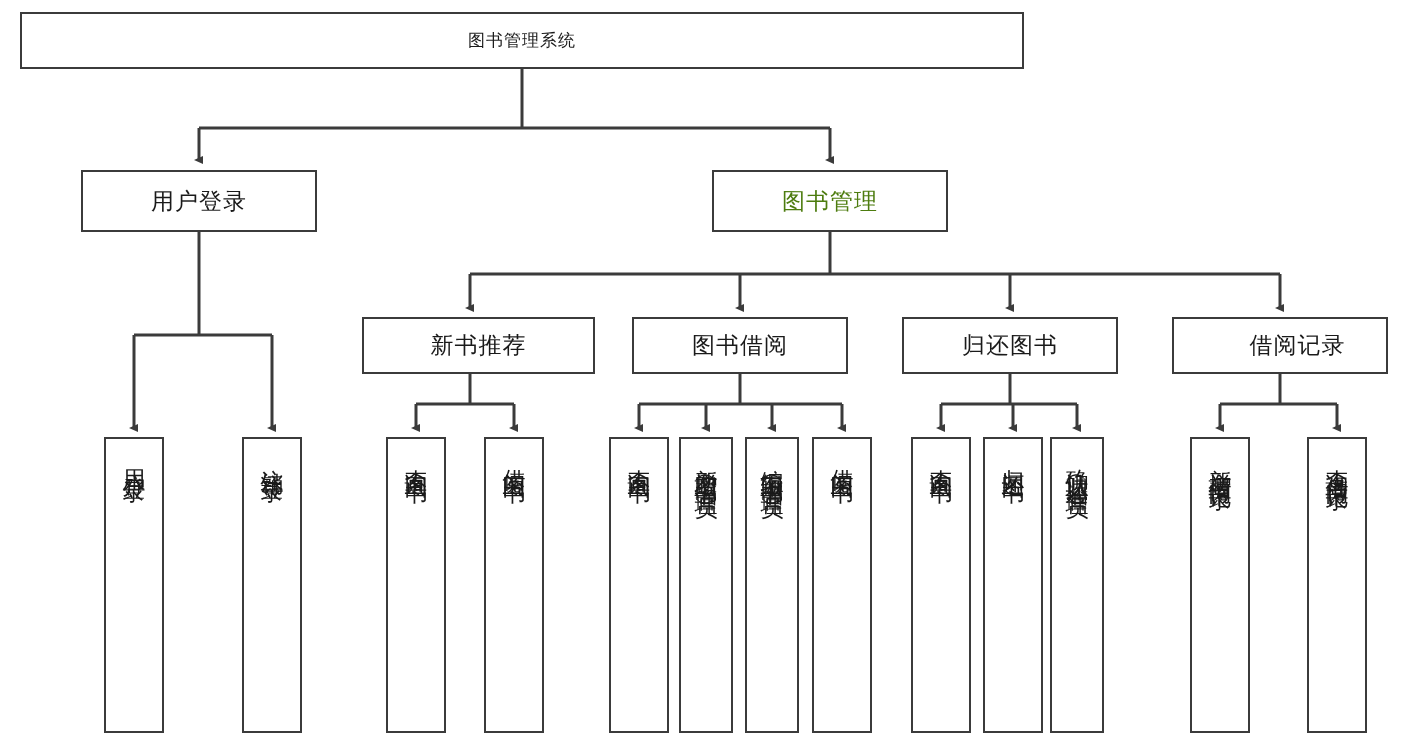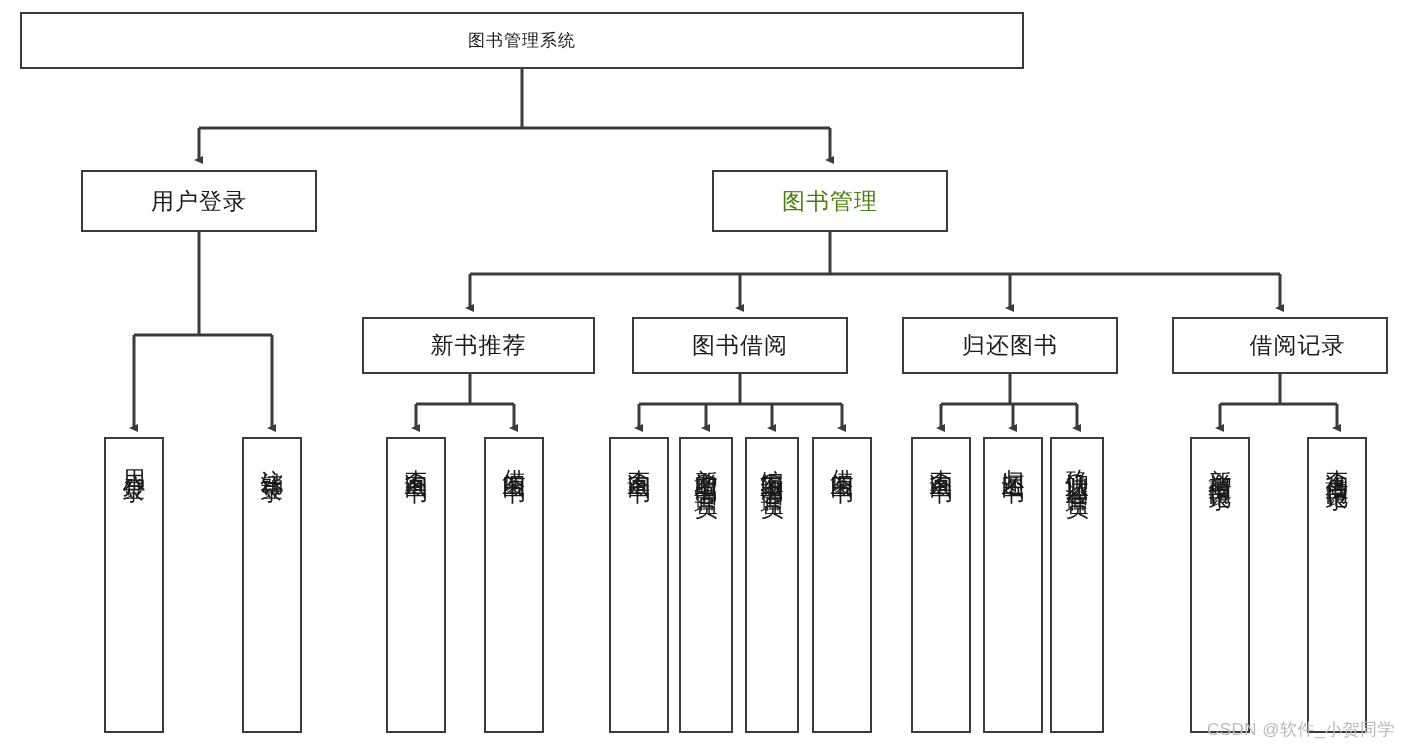--- a/index.html
+++ b/index.html
@@ -177,15 +177,14 @@
   <div class="node vert" style="left: 1050px; top: 437px; width: 54px; height: 296px; border-color: rgb(59, 59, 59); background: rgb(255, 255, 255); color: rgb(26, 26, 26);">
     <span class="vtext">确认归还（管理员）</span>
   </div>
   <div class="node vert" style="left: 1190px; top: 437px; width: 60px; height: 296px; border-color: rgb(59, 59, 59); background: rgb(255, 255, 255); color: rgb(26, 26, 26);">
     <span class="vtext">新增借阅记录</span>
   </div>
   <div class="node vert" style="left: 1307px; top: 437px; width: 60px; height: 296px; border-color: rgb(59, 59, 59); background: rgb(255, 255, 255); color: rgb(26, 26, 26);">
     <span class="vtext">查询借阅记录</span>
   </div>
 
-  <div id="watermark" style="color: rgb(185, 185, 185);">CSDN @软件_小贺同学</div>
 
 </div>
 
 </body></html>

